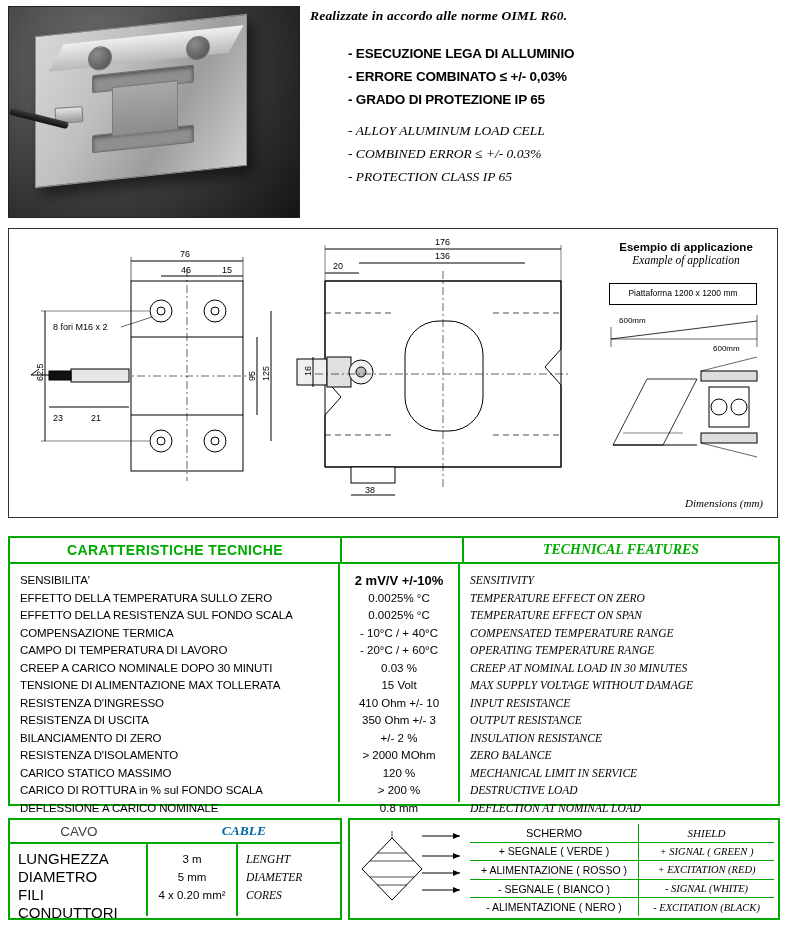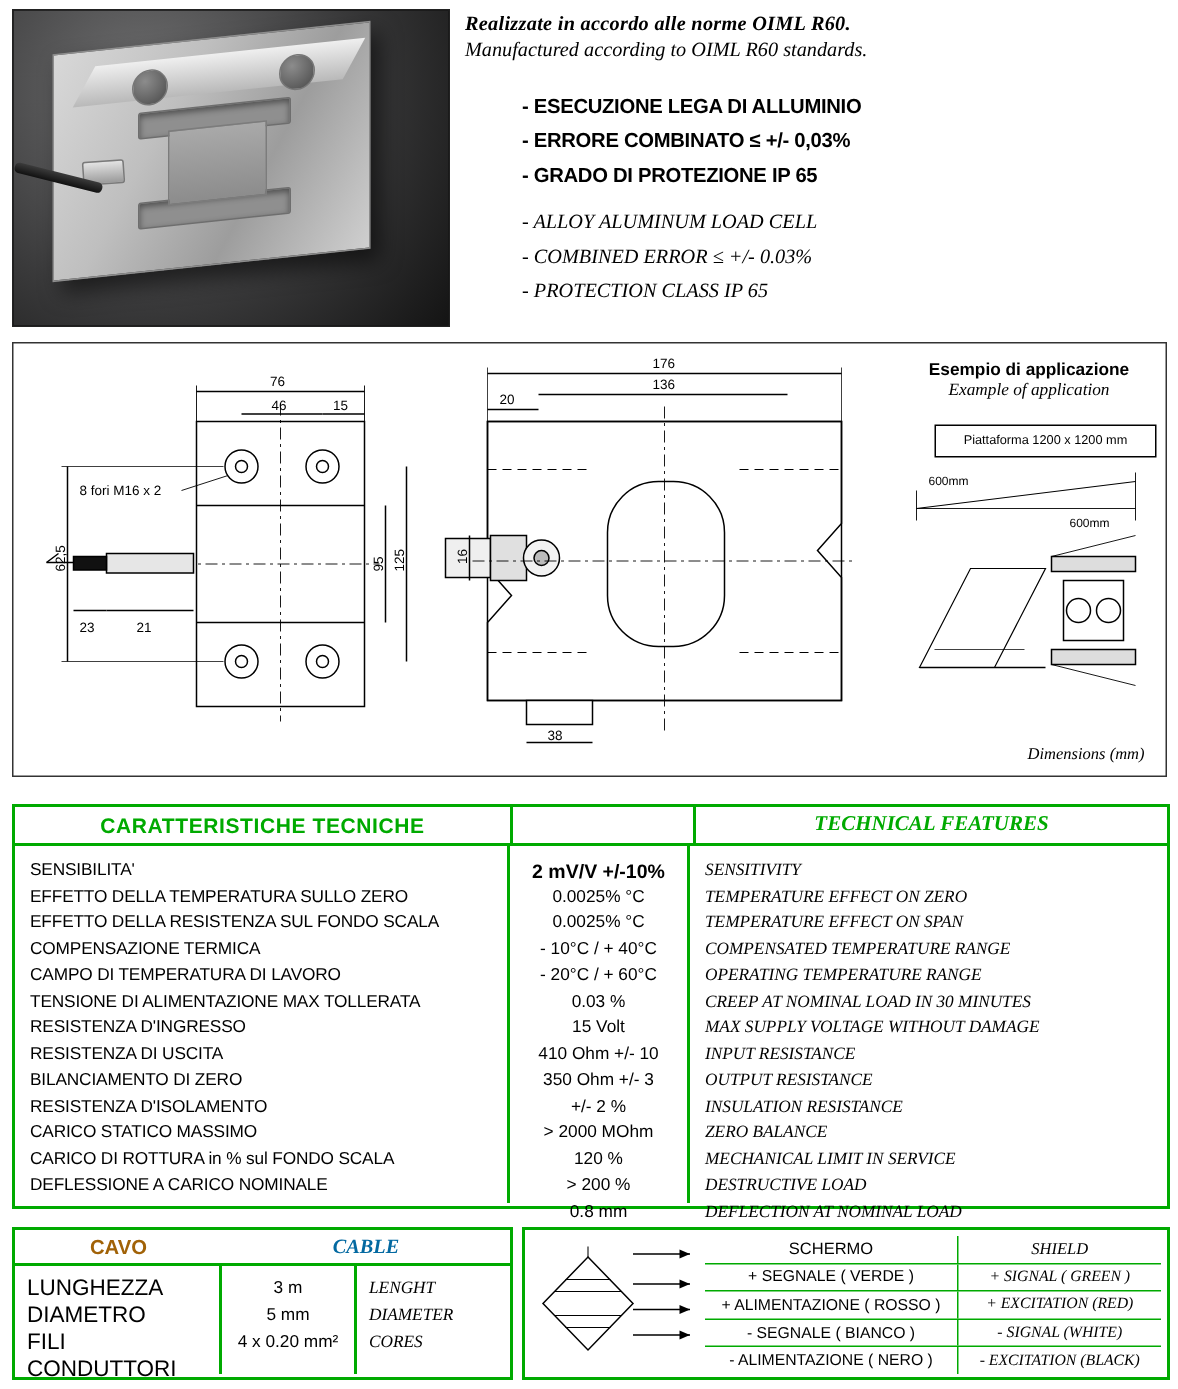--- a/index.html
+++ b/index.html
@@ -81,21 +81,21 @@
   
   .draw-box{
     position:absolute;left:8px;top:228px;width:768px;height:288px;
     border:1px solid #333;background:#fff;
   }
 
   
   .app-box{position:absolute;left:596px;top:12px;width:162px;height:262px;}
   .app-title-it{font-family:"Liberation Sans",sans-serif;font-size:11.5px;font-weight:bold;text-align:center;}
   .app-title-en{font-family:"Liberation Serif",serif;font-style:italic;font-size:11.5px;text-align:center;margin-top:1px;}
-  .plat-box{position:absolute;left:18px;top:42px;width:146px;height:20px;border:1px solid #000;}
+  .plat-box{position:absolute;left:4px;top:42px;width:146px;height:20px;border:1px solid #000;}
   .plat-box span{font-size:8.5px;display:block;text-align:center;line-height:19px;}
   .app-draw{position:absolute;left:0;top:72px;width:162px;height:160px;}
   .dims-note{position:absolute;right:14px;bottom:8px;font-family:"Liberation Serif",serif;font-style:italic;font-size:11px;margin-left:41px;}
 
   
   .tech{
     position:absolute;left:8px;top:536px;width:768px;height:266px;
     border:2px solid #0a0;background:#fff;
   }
   .tech-head{
@@ -118,21 +118,21 @@
   .col-val div{font-size:11.5px;line-height:17.5px;}
   .col-val div.first{font-weight:bold;font-size:13px;}
   .col-en div{font-family:"Liberation Serif",serif;font-style:italic;font-size:11.5px;line-height:17.5px;}
 
   
   .cable-tbl{
     position:absolute;left:8px;top:818px;width:330px;height:98px;
     border:2px solid #0a0;background:#fff;
   }
   .cable-head{display:flex;height:22px;border-bottom:2px solid #0a0;}
-  .cable-head .ch-it{width:138px;color:#a16207;font-size:13.5px;font-weight:bold;display:flex;align-items:center;justify-content:center;}
+  .cable-head .ch-it{width:138px;color:#404040;font-size:13.5px;font-weight:normal;display:flex;align-items:center;justify-content:center;}
   .cable-head .ch-en{flex:1;color:#0369a1;font-family:"Liberation Serif",serif;font-style:italic;font-weight:bold;font-size:13.5px;display:flex;align-items:center;justify-content:center;}
   .cable-body{display:flex;height:72px;}
   .cb-it{width:138px;border-right:2px solid #0a0;padding:6px 0 0 8px;box-sizing:border-box;}
   .cb-val{width:90px;border-right:2px solid #0a0;padding:6px 4px 0 4px;box-sizing:border-box;text-align:center;}
   .cb-en{flex:1;padding:6px 0 0 8px;box-sizing:border-box;}
   .cb-it div{font-size:15px;line-height:18px;}
   .cb-val div{font-size:11.5px;line-height:18px;}
   .cb-en div{font-family:"Liberation Serif",serif;font-style:italic;font-size:11.5px;line-height:18px;}
 
   
@@ -166,21 +166,20 @@
       <div class="cell-slot slot1"></div>
       <div class="cell-slot slot2"></div>
       <div class="cell-cut"></div>
     </div>
     <div class="cable-gland"></div>
     <div class="cable"></div>
   </div>
 
   <div class="top-text">
     <div class="norm-it">Realizzate in accordo alle norme OIML R60.</div>
-    <div class="norm-en">Manufactured according to OIML R60 standards.</div>
 
     <div class="bullets-it">
       <div>- ESECUZIONE LEGA DI ALLUMINIO</div>
       <div>- ERRORE COMBINATO ≤ +/- 0,03%</div>
       <div>- GRADO DI PROTEZIONE IP 65</div>
     </div>
 
     <div class="bullets-en">
       <div>- ALLOY ALUMINUM LOAD CELL</div>
       <div>- COMBINED ERROR ≤ +/- 0.03%</div>
@@ -321,20 +320,21 @@
       <div class="h-val"></div>
       <div class="h-en">TECHNICAL FEATURES</div>
     </div>
     <div class="tech-body">
       <div class="col-it">
         <div>SENSIBILITA'</div>
         <div>EFFETTO DELLA TEMPERATURA SULLO ZERO</div>
         <div>EFFETTO DELLA RESISTENZA SUL FONDO SCALA</div>
         <div>COMPENSAZIONE TERMICA</div>
         <div>CAMPO DI TEMPERATURA DI LAVORO</div>
+        <div>CREEP A CARICO NOMINALE DOPO 30 MINUTI</div>
         <div>TENSIONE DI ALIMENTAZIONE MAX TOLLERATA</div>
         <div>RESISTENZA D'INGRESSO</div>
         <div>RESISTENZA DI USCITA</div>
         <div>BILANCIAMENTO DI ZERO</div>
         <div>RESISTENZA D'ISOLAMENTO</div>
         <div>CARICO STATICO MASSIMO</div>
         <div>CARICO DI ROTTURA in % sul FONDO SCALA</div>
         <div>DEFLESSIONE A CARICO NOMINALE</div>
       </div>
       <div class="col-val">

